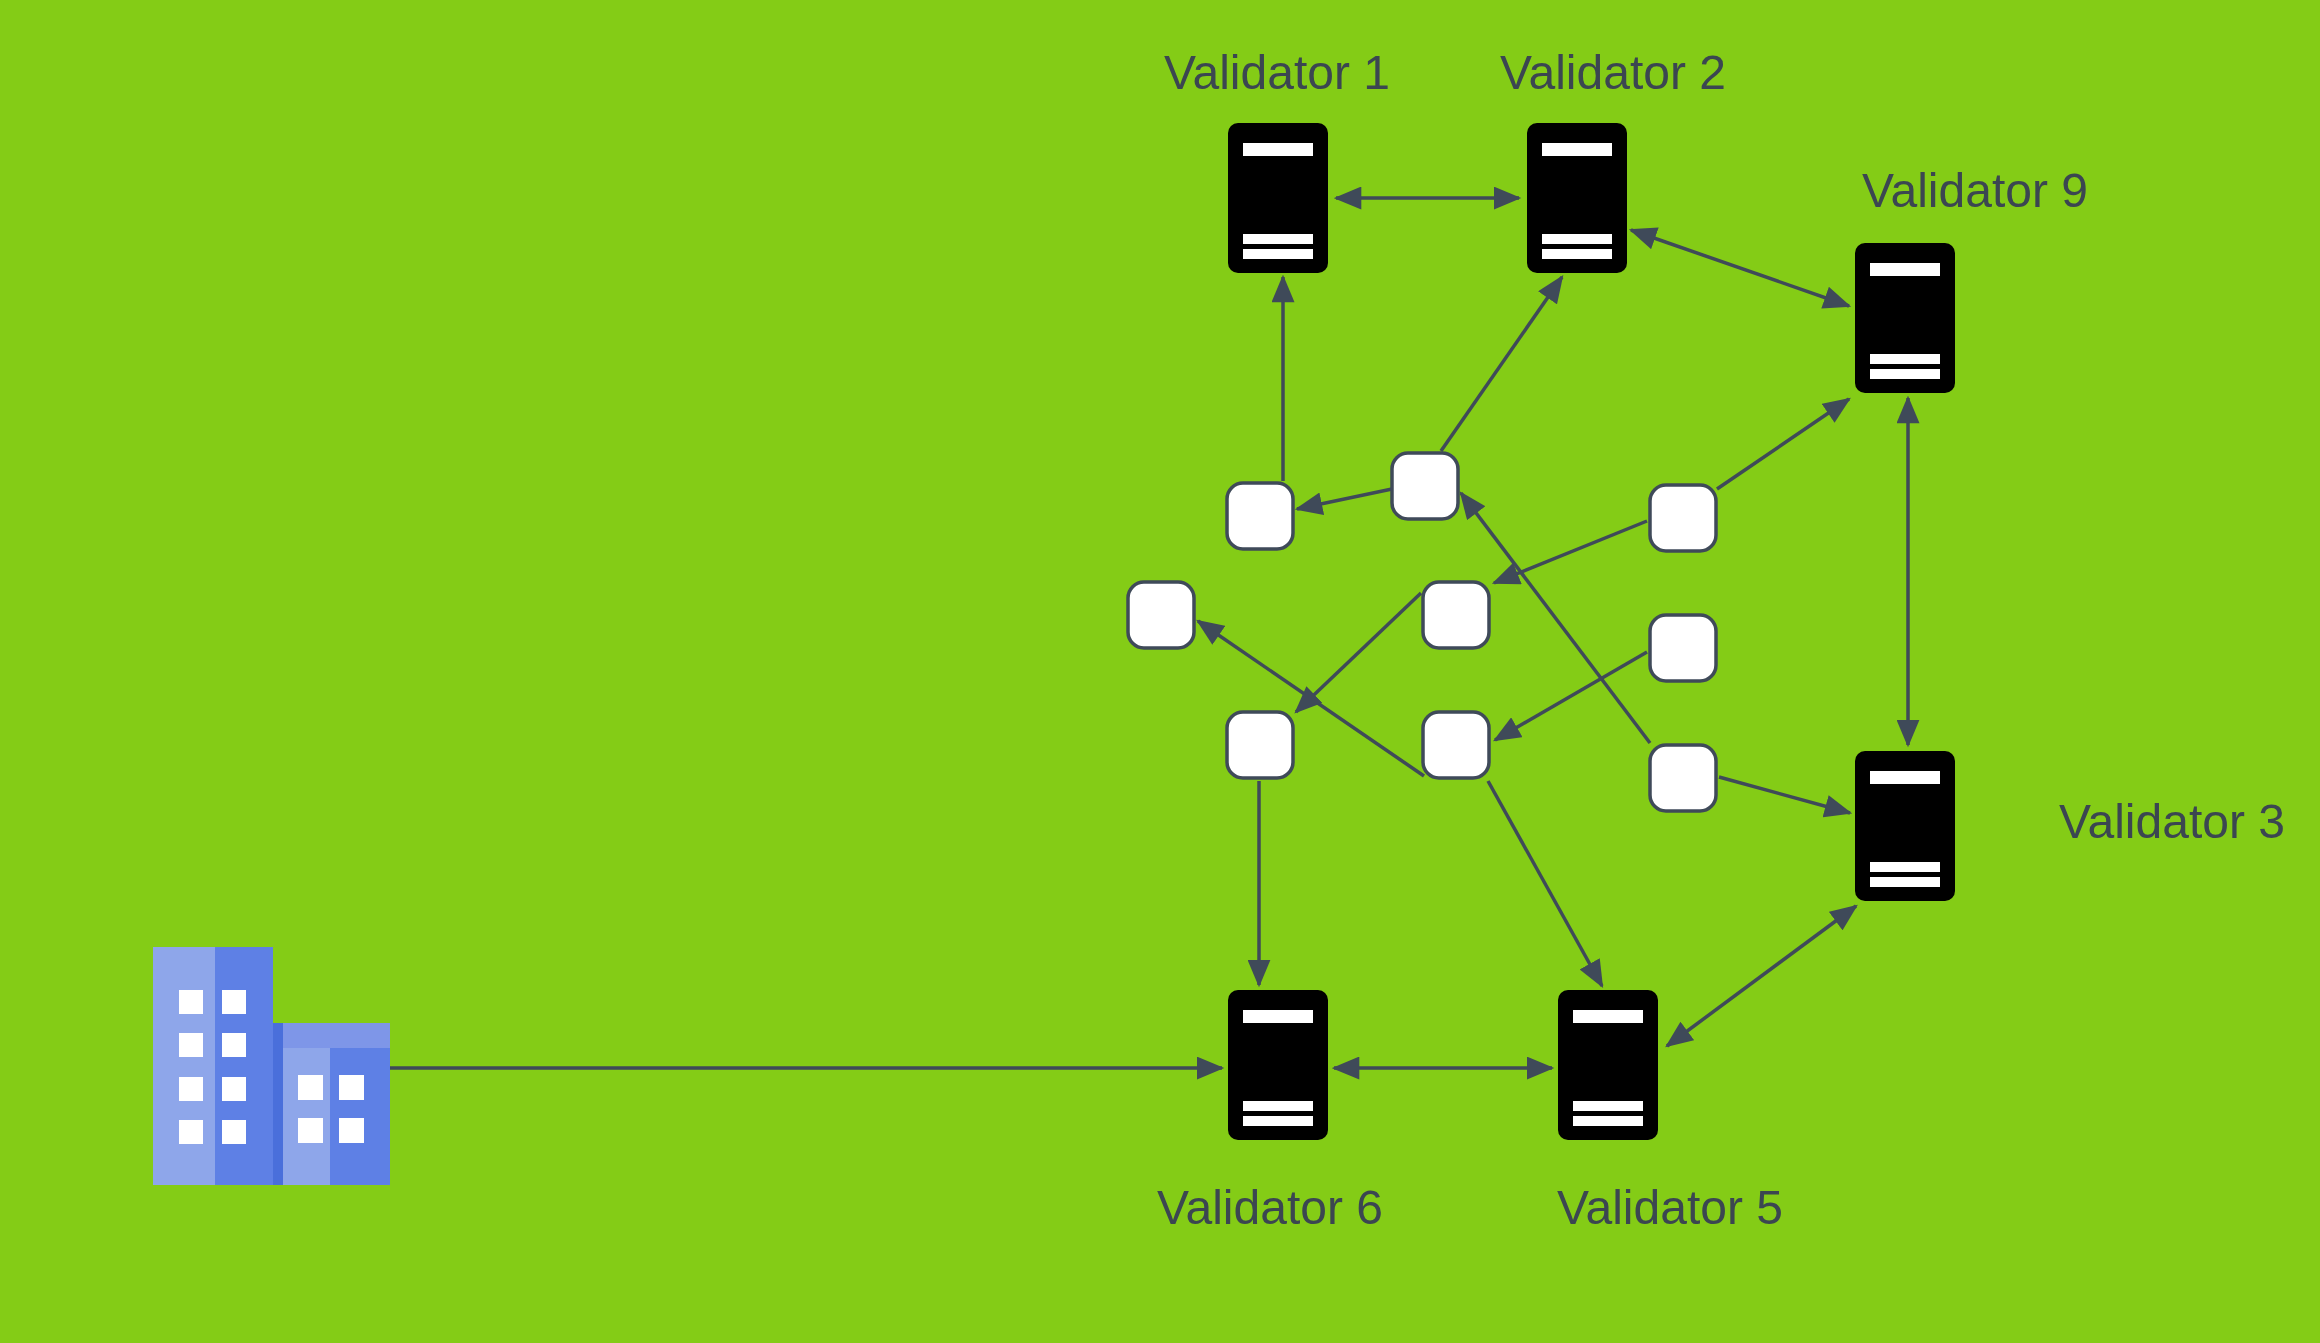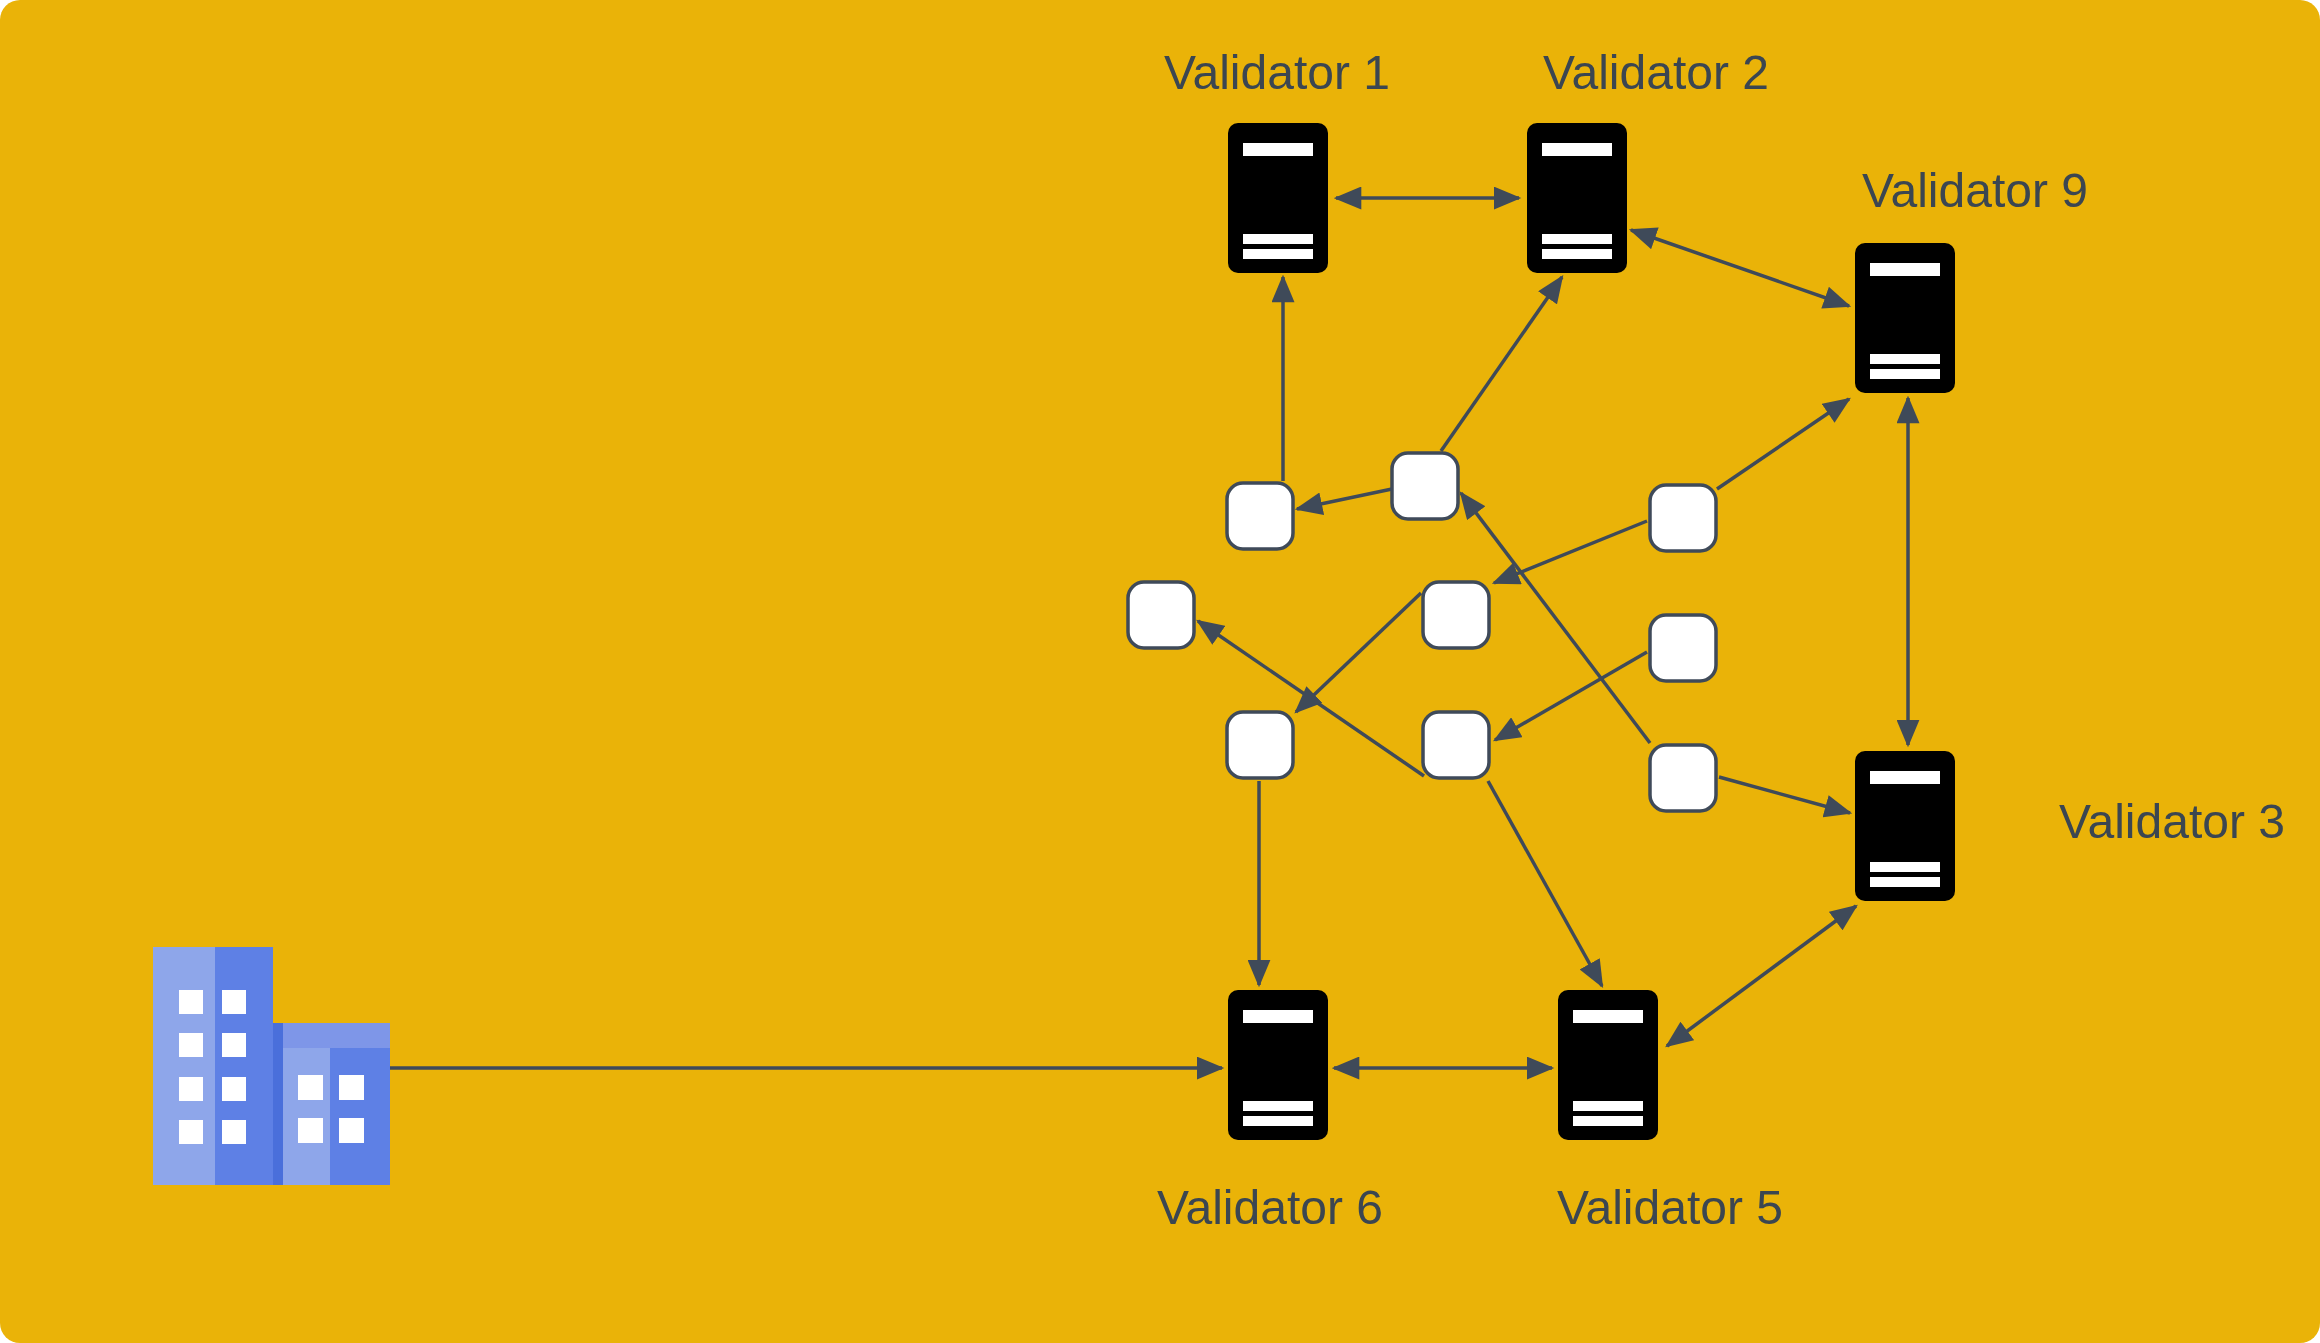--- a/index.html
+++ b/index.html
@@ -1,22 +1,21 @@
 <!DOCTYPE html>
 <html><head>
 <meta charset="utf-8">
 <style>
   html,body{margin:0;padding:0;background:#ffffff;}
   #stage{
     position:relative;
     width:2320px;height:1343px;
-    background:#eab308;
+    background:#84cc16;
     font-family:"Liberation Sans", sans-serif;
     overflow:hidden;
-    border-radius:20px;
   }
   #diagram-svg{position:absolute;left:0;top:0;}
   .lbl{
     position:absolute;
     transform:translate(-50%,-50%);
     font-size:48px;
     color:#3b4651;
     white-space:nowrap;
     user-select:none;
   }
@@ -115,19 +114,19 @@
           <rect x="177" y="101" width="60" height="137" fill="#5e80e5"></rect>
           <rect x="145" y="128" width="25" height="25" fill="#ffffff"></rect>
           <rect x="145" y="171" width="25" height="25" fill="#ffffff"></rect>
           <rect x="186" y="128" width="25" height="25" fill="#ffffff"></rect>
           <rect x="186" y="171" width="25" height="25" fill="#ffffff"></rect>
         </g>
       </g>
   </svg>
 
   <div class="lbl" style="left: 1277px; top: 72px;">Validator 1</div>
-  <div class="lbl" style="left: 1656px; top: 72px; text-align: center;">Validator 2</div>
+  <div class="lbl" style="left: 1613px; top: 72px; text-align: center;">Validator 2</div>
   <div class="lbl" style="left: 1975px; top: 190px;">Validator 9</div>
   <div class="lbl" style="left: 2172px; top: 821px;">Validator 3</div>
   <div class="lbl" style="left: 1670px; top: 1207px; text-align: center;">Validator 5</div>
   <div class="lbl" style="left: 1270px; top: 1207px;">Validator 6</div>
 
 </div>
 
 </body></html>

